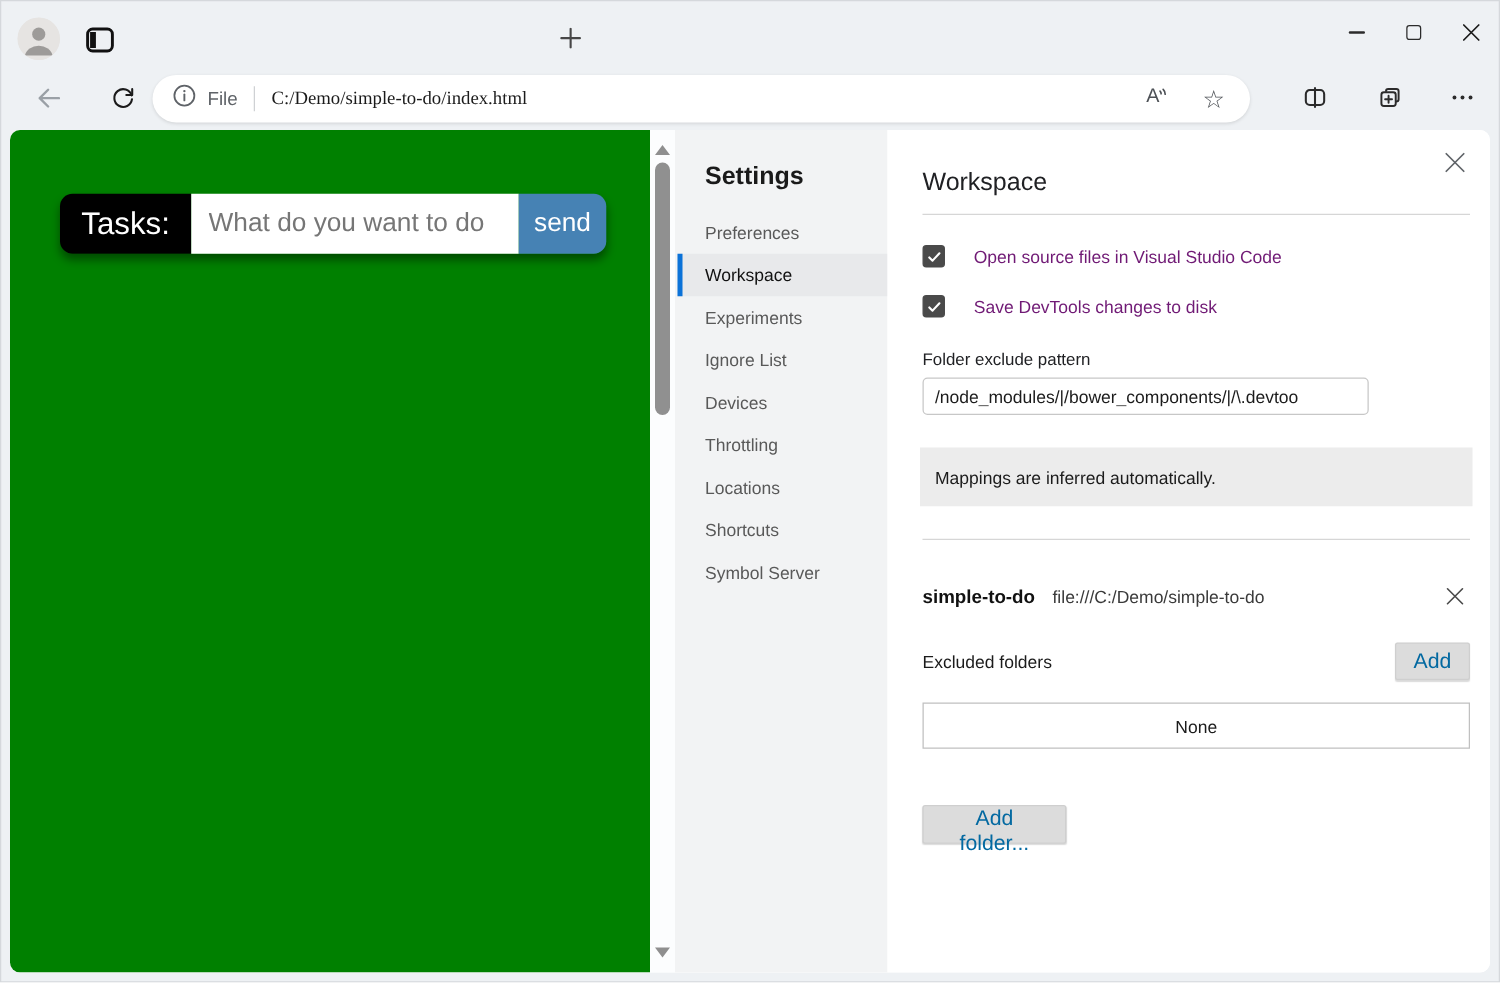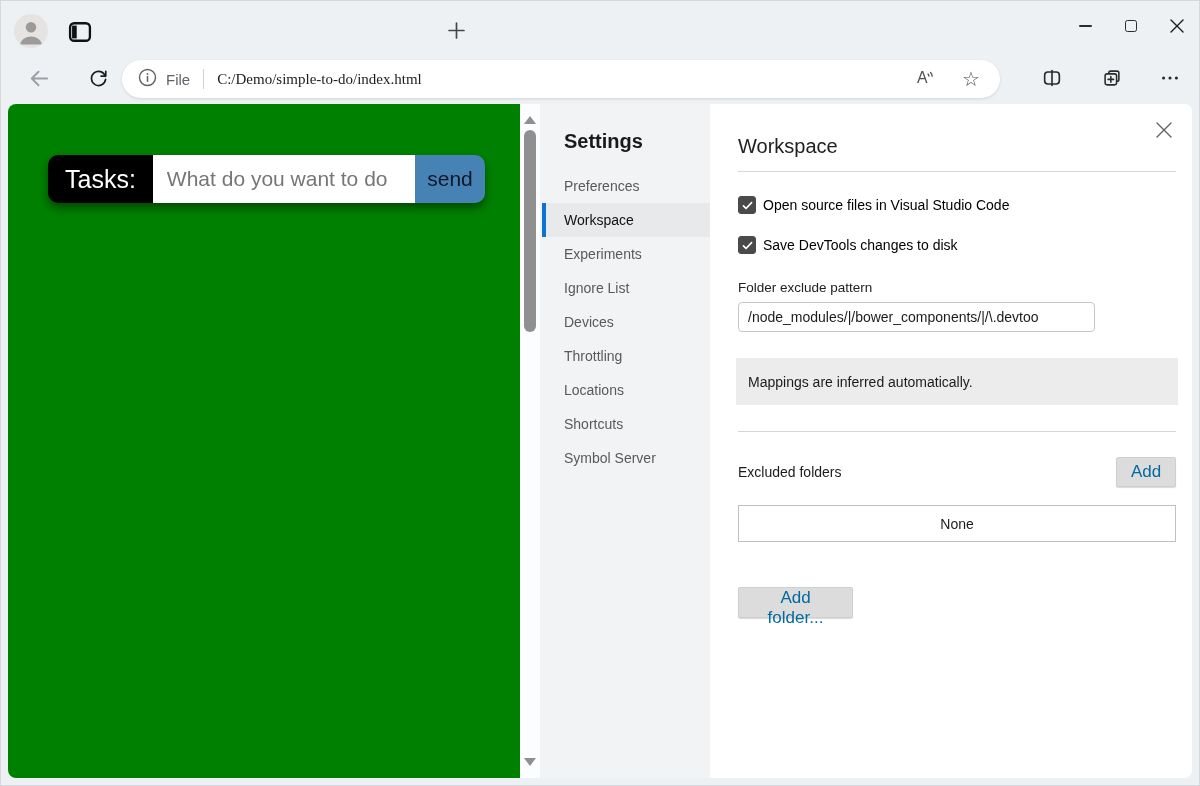--- a/index.html
+++ b/index.html
@@ -59,42 +59,42 @@
   .task-label{
     background:#000;color:#fff;font-size:25px;display:flex;align-items:center;
     padding:0 17px;border-radius:10px 0 0 10px;white-space:nowrap;
   }
   .task-input{
     flex:1;border:none;outline:none;font-size:21px;padding:0 14px;color:#333;min-width:0;
     font-family:"Liberation Sans",sans-serif;background:#fff;
   }
   .task-input::placeholder{color:#767676;}
   .send-btn{
-    width:70px;background:var(--send-blue,#4682b4);color:#0f172a;font-size:21px;border:none;
+    width:70px;background:var(--send-blue,#4682b4);color:#ffffff;font-size:21px;border:none;
     border-radius:0 10px 10px 0;font-family:"Liberation Sans",sans-serif;
   }
   
   .scroll-strip{width:20px;background:#fcfdfe;position:relative;flex:0 0 auto;}
   .scroll-up{position:absolute;top:12px;left:4px;width:0;height:0;border-left:6px solid transparent;border-right:6px solid transparent;border-bottom:8px solid #8f8f8f;}
   .scroll-down{position:absolute;bottom:12px;left:4px;width:0;height:0;border-left:6px solid transparent;border-right:6px solid transparent;border-top:8px solid #8f8f8f;}
   .scroll-thumb{position:absolute;top:26px;left:4px;width:12px;height:202px;background:#909090;border-radius:6px;}
   
   .devtools{flex:1;display:flex;min-width:0;}
   .dt-sidebar{width:170px;background:#f2f3f4;padding-top:22px;flex:0 0 auto;}
   .dt-title{font-size:20px;font-weight:700;color:#1a1a1a;margin:4px 0 16px 24px;}
   .dt-nav-item{
     height:34px;display:flex;align-items:center;font-size:14px;color:#595959;
     margin-left:2px;border-left:4px solid transparent;padding-left:18px;cursor:default;
   }
   .dt-nav-item.selected{background:#e8e9eb;border-left-color:var(--accent-blue,#0b72d8);color:#111;}
   .dt-main{flex:1;background:#fff;position:relative;padding:0 16px 0 28px;min-width:0;}
   .dt-close{position:absolute;top:14px;right:16px;width:24px;height:24px;display:flex;align-items:center;justify-content:center;}
   .panel-title{font-size:20px;font-weight:400;color:#202124;margin:31px 0 13px 0;}
   .divider{border:none;border-top:1px solid #d6d6d6;height:0;}
-  .check-row{margin-top:24px;display:flex;align-items:center;gap:7px;font-size:14px;color:#000000;}
+  .check-row{margin-top:24px;display:flex;align-items:center;gap:23px;font-size:14px;color:#701a75;}
   .checkbox{width:18px;height:18px;border-radius:3px;border:1.5px solid #6a6a6a;background:#fff;display:flex;align-items:center;justify-content:center;flex:0 0 auto;}
   .checkbox.checked{background:var(--checkbox-dark,#4a4a4a);border-color:var(--checkbox-dark,#4a4a4a);}
   .checkbox svg{display:none;}
   .checkbox.checked svg{display:block;}
   .field-label{margin-top:26px;font-size:13.5px;color:#202124;}
   .exclude-input{
     margin-top:7px;width:357px;height:30px;border:1px solid #c7c7c7;border-radius:4px;
     padding:0 9px;font-size:14px;color:#1b1b1b;font-family:"Liberation Sans",sans-serif;outline:none;background:#fff;
   }
   .info-box{
@@ -287,20 +287,29 @@
 
         <div class="field-label">Folder exclude pattern</div>
         <input class="exclude-input" type="text" value="/node_modules/|/bower_components/|/\.devtoo" style="">
 
         <div class="info-box">
           <span>Mappings are inferred automatically.</span>
         </div>
 
         <hr class="divider divider2">
 
+        <div class="project-row">
+          <span class="project-name">simple-to-do</span>
+          <span class="project-url">file:///C:/Demo/simple-to-do</span>
+          <span class="project-close">
+            <svg viewBox="0 0 16 16" width="16" height="16">
+                <path d="M2 2l12 12M14 2L2 14" stroke="#4a4a4a" stroke-width="1.3" stroke-linecap="round"></path>
+              </svg>
+          </span>
+        </div>
 
         <div class="excluded-row">
           <span class="excluded-label">Excluded folders</span>
           <button class="btn-gray add-btn">Add</button>
         </div>
 
         <div class="none-box">
           <span>None</span>
         </div>
 

